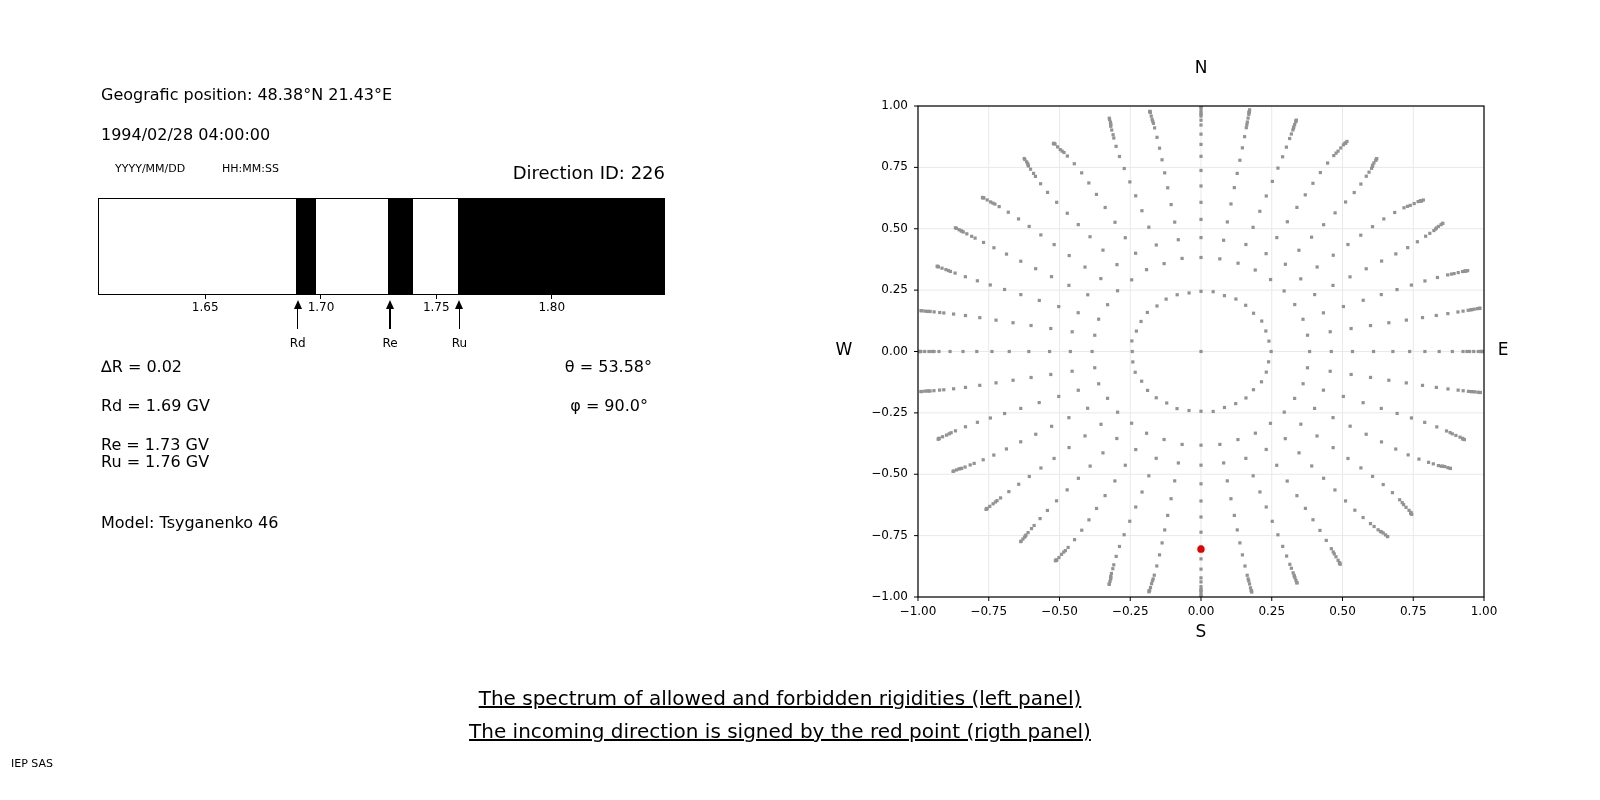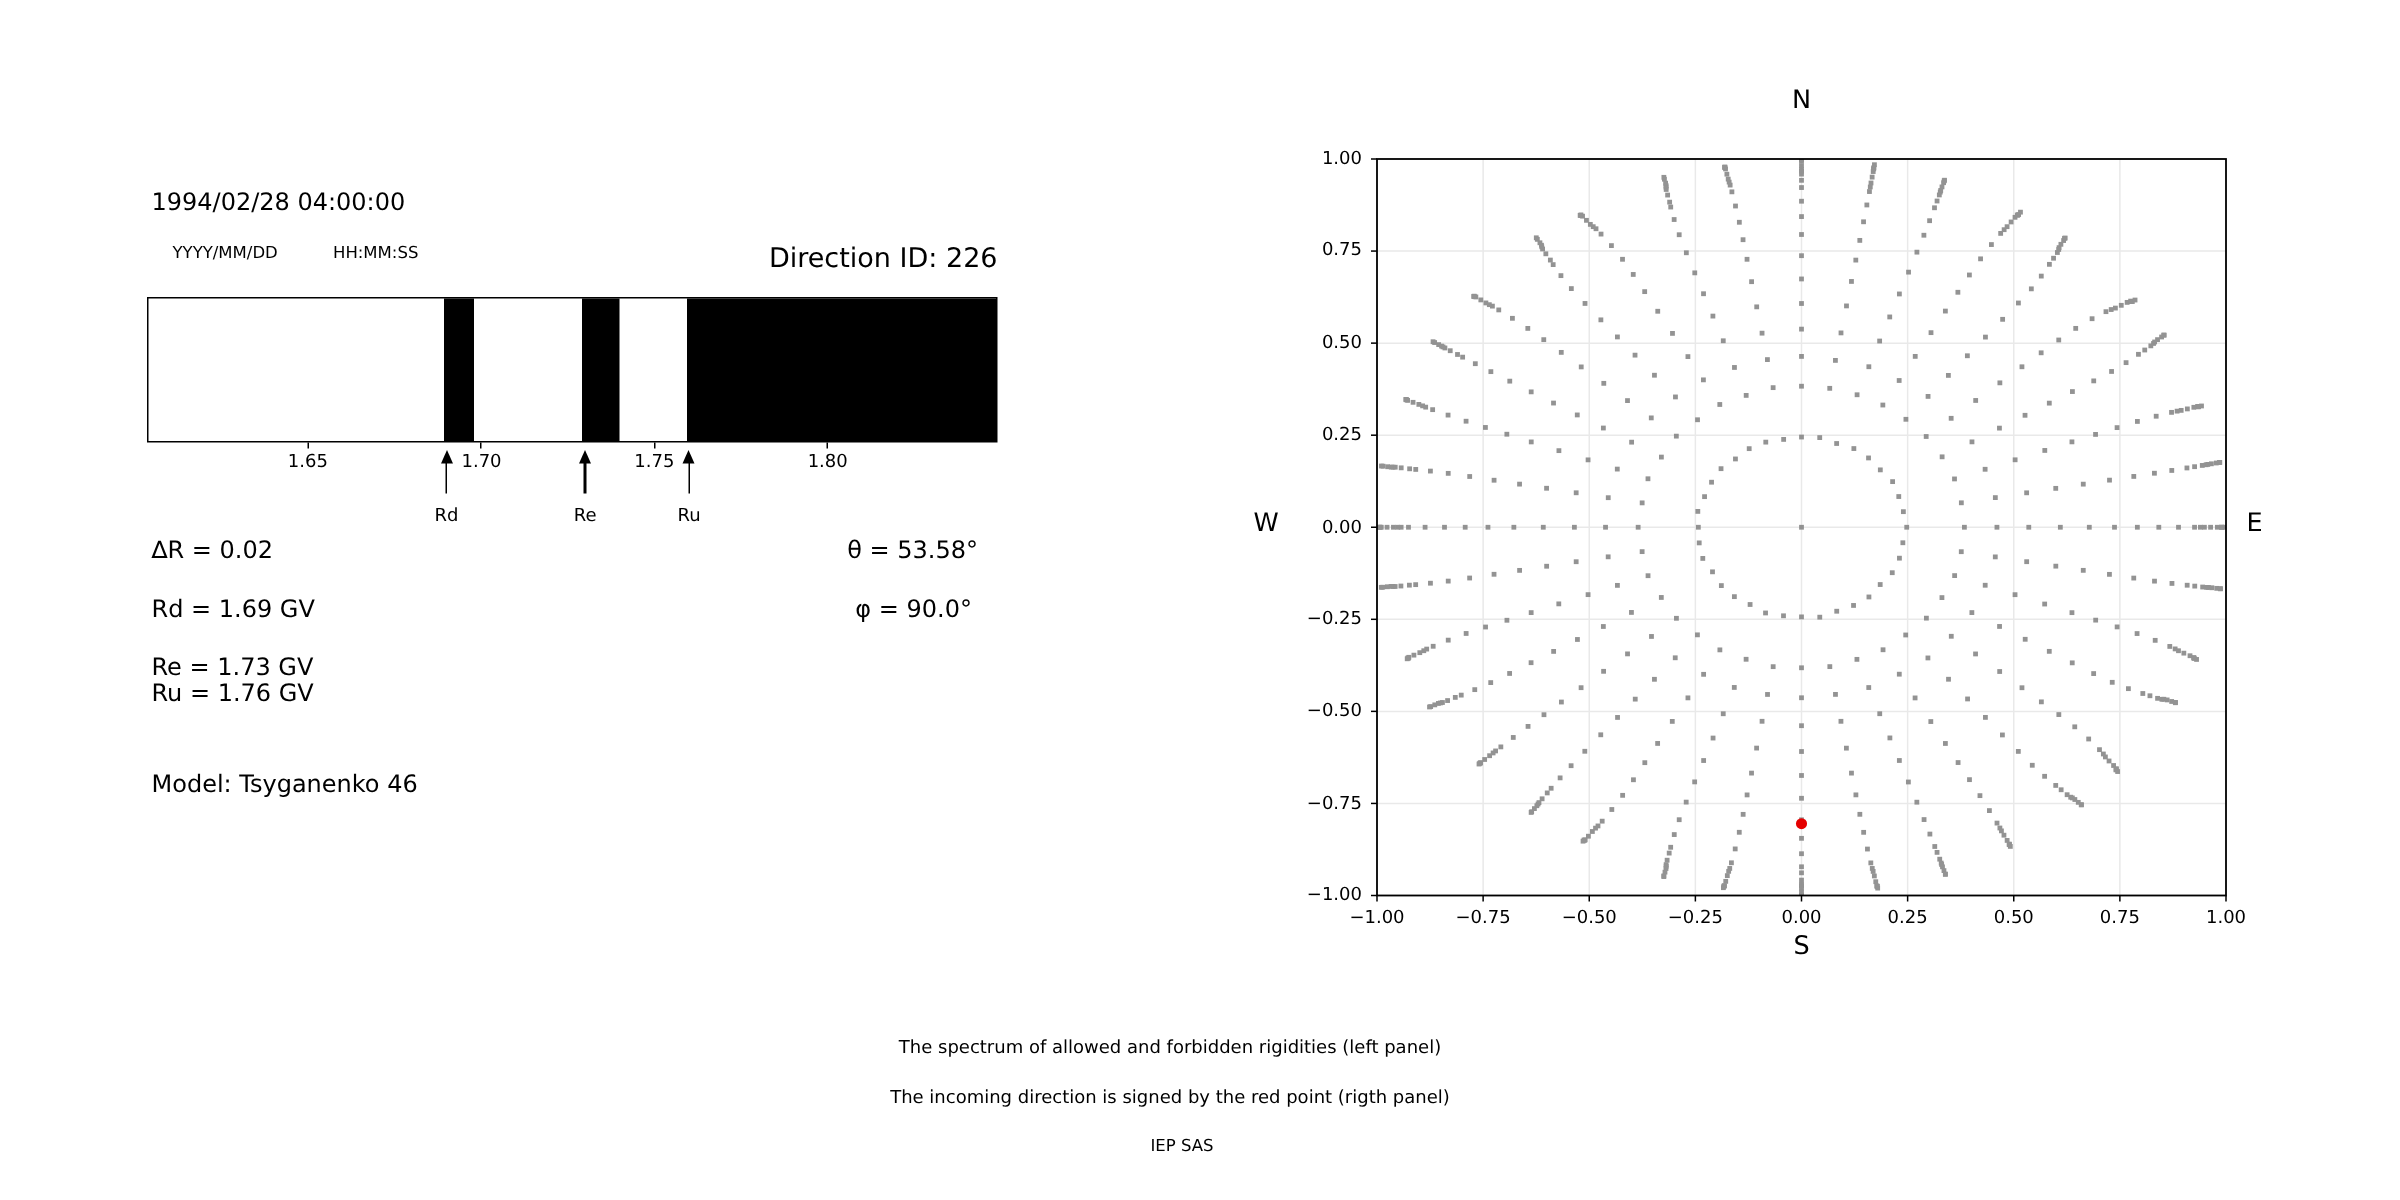--- a/index.html
+++ b/index.html
@@ -4,44 +4,45 @@
 <style>
   html,body{margin:0;padding:0;background:#fff;}
   #fig{position:relative;width:1600px;height:800px;background:#ffffff;
        font-family:"DejaVu Sans",sans-serif;color:#000;overflow:hidden;}
   .abs{position:absolute;}
   .t16{font-size:16px;line-height:20px;}
   .t18{font-size:18px;line-height:22px;}
   .t12{font-size:12px;line-height:14px;}
   .t11{font-size:11px;line-height:13px;}
   .t17{font-size:17px;line-height:20px;}
-  .t19{font-size:12px;line-height:24px;}
+  .t19{font-size:20px;line-height:24px;text-decoration:underline;}
   #spectrum-bar{position:absolute;left:98px;top:198px;width:567px;height:97px;
        border:1.6px solid #000;box-sizing:border-box;background:#fff;}
   #spectrum-bar .fspan{position:absolute;top:0;bottom:0;background:#000;}
   #spectrum-axis{position:absolute;left:98px;top:295px;width:567px;height:62px;}
   .stick{position:absolute;width:1px;height:4px;background:#000;top:0;}
   .sticklab{position:absolute;top:5px;width:44px;margin-left:-22px;text-align:center;}
   .arr{position:absolute;transform:translateX(-50%);display:flex;flex-direction:column;
        align-items:center;top:5px;}
   .arr .head{width:0;height:0;border-left:4.5px solid transparent;
        border-right:4.5px solid transparent;border-bottom:9px solid #000;}
   .arr .stem{width:1.6px;height:21px;background:#000;margin-top:-1px;}
   .arrlab{position:absolute;top:41px;width:34px;margin-left:-17px;text-align:center;}
   #scatter-svg{position:absolute;left:918px;top:106px;overflow:visible;}
   .ylab{position:absolute;left:856px;width:52px;text-align:right;}
   .xlab{position:absolute;width:56px;text-align:center;top:604px;}
   .caption{position:absolute;left:0;width:1560px;text-align:center;}
-  .credit{position:absolute;left:0;width:1576px;text-align:center;}
+  .credit{position:absolute;left:11px;width:1576px;}
 </style>
 </head>
 <body>
 
 <div id="fig">
 
+  <div class="abs t16" style="left:101px;top:85px;">Geografic position: 48.38°N 21.43°E</div>
   <div class="abs t16" style="left:101px;top:125px;">1994/02/28 04:00:00</div>
   <div class="abs t11" style="left:101px;top:162px;margin-left:14px;">YYYY/MM/DD</div>
   <div class="abs t11" style="left:222px;top:162px;">HH:MM:SS</div>
   <div class="abs t18" style="left:365px;top:162px;width:300px;text-align:right;">Direction ID: 226</div>
 
   <div id="spectrum-bar">
       <div class="fspan" style="left: 34.8003%; width: 3.66748%; background: rgb(0, 0, 0);"></div>
       <div class="fspan" style="left: 51.1002%; width: 4.48248%; background: rgb(0, 0, 0);"></div>
       <div class="fspan" style="left: 63.5289%; width: 36.4711%; background: rgb(0, 0, 0);"></div>
     </div>

